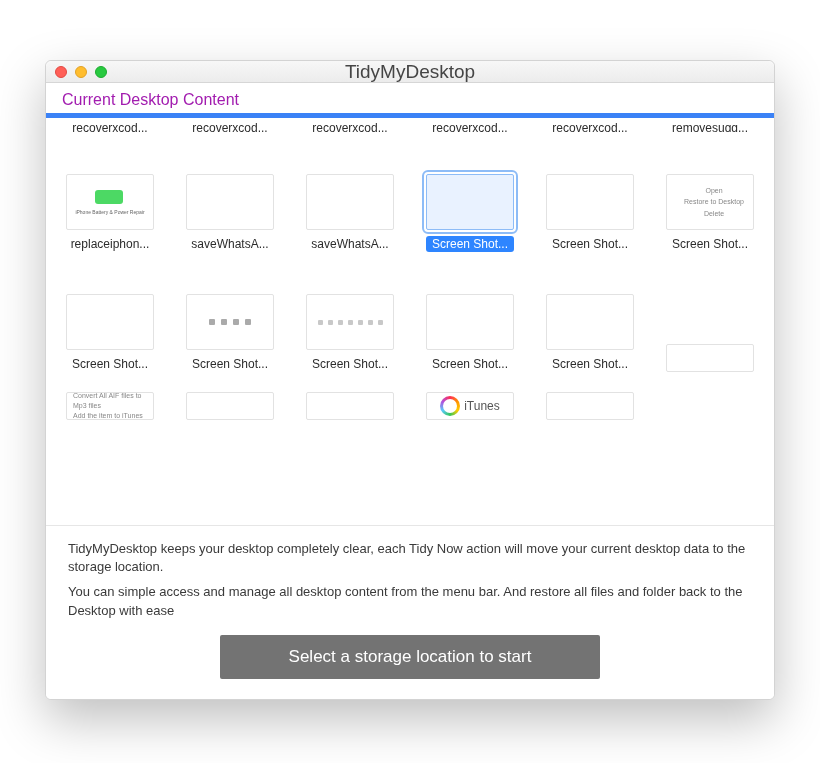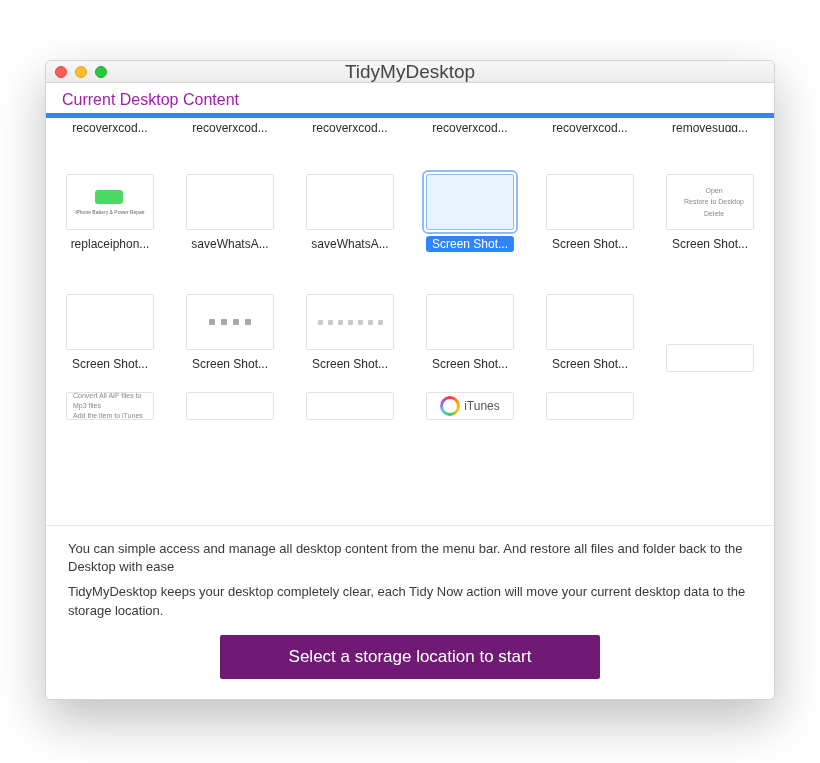--- a/index.html
+++ b/index.html
@@ -207,21 +207,21 @@
     font-size:13px;
     color:#3a3a3a;
     line-height:1.45;
     margin-bottom:6px;
   }
   .primary-btn {
     display:block;
     margin:14px auto 0 auto;
     width:380px;
     padding:12px 2px;
-    background:#701a75;
+    background:#737373;
     color:#fff;
     font-size:17px;
     text-align:center;
     border:none;
     border-radius:2px;
     cursor:pointer;
   }
   .row3-item { overflow:hidden; }
   .row3-item .thumb { height:28px !important; margin-bottom:0 !important; }
 </style>
@@ -348,19 +348,19 @@
               <span style="font-size: 12px; color: rgb(85, 85, 85);">iTunes</span>
             </div>
           </div>
           <div class="file-item row3-item">
             <div class="thumb th-split"></div>
           </div>
         </div>
     </div>
 
     <div class="bottom-panel">
+      <p>TidyMyDesktop keeps your desktop completely clear, each Tidy Now action will move your current desktop data to the storage location.</p>
       <p>You can simple access and manage all desktop content from the menu bar. And restore all files and folder back to the Desktop with ease</p>
-      <p>TidyMyDesktop keeps your desktop completely clear, each Tidy Now action will move your current desktop data to the storage location.</p>
       <button class="primary-btn">Select a storage location to start</button>
     </div>
 
   </div>
 </div>
 
 </body></html>

